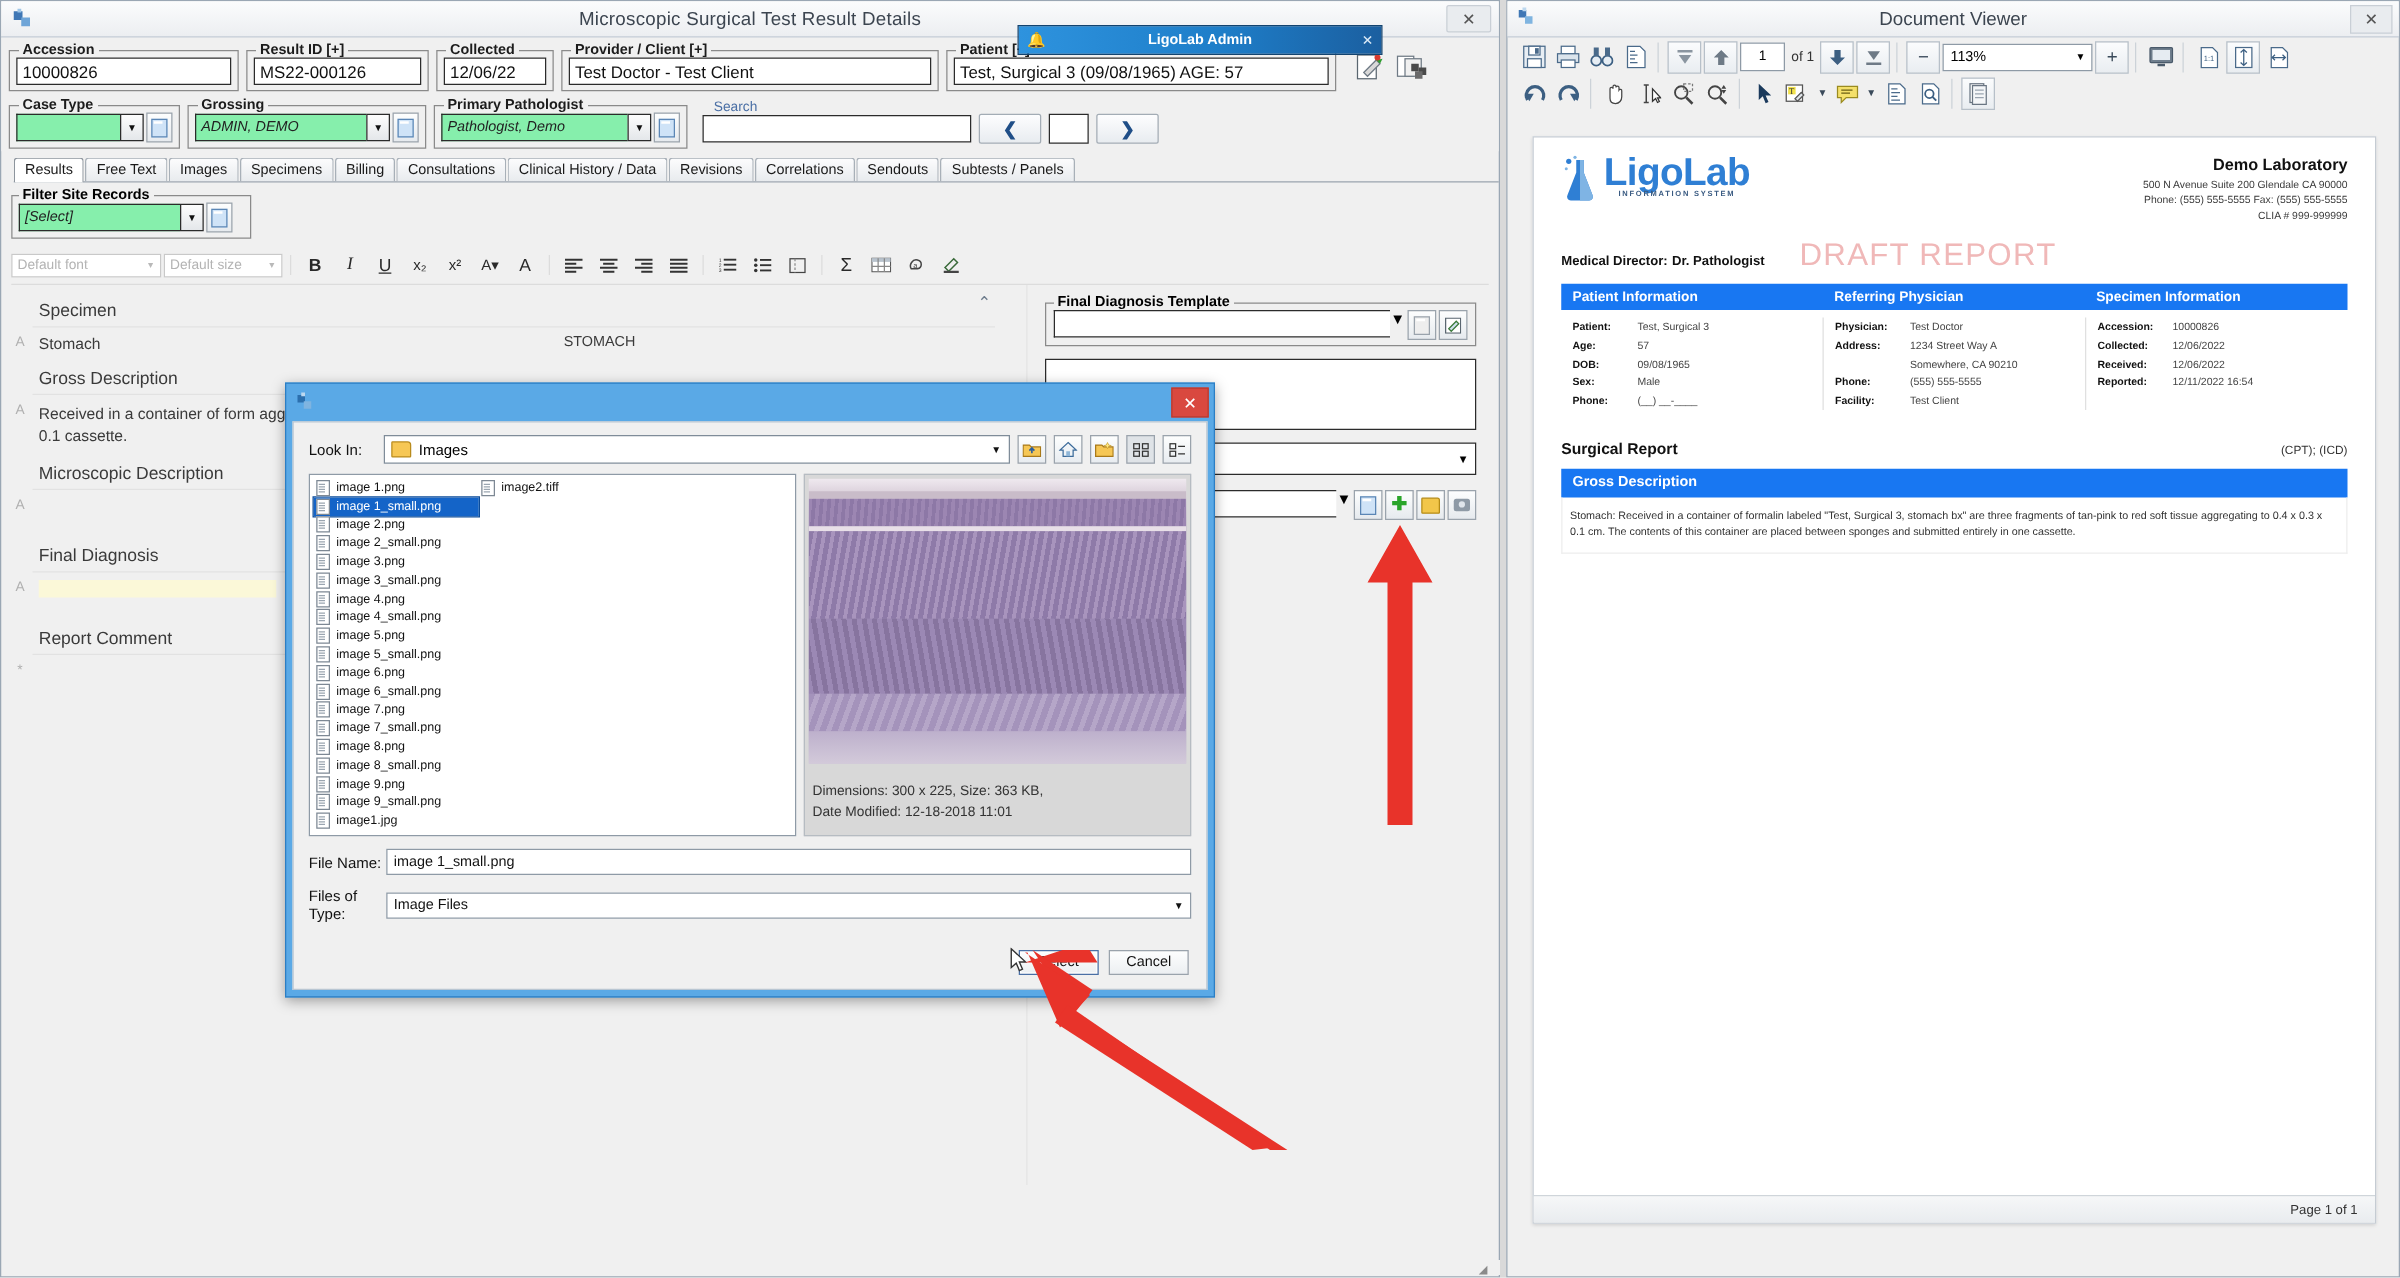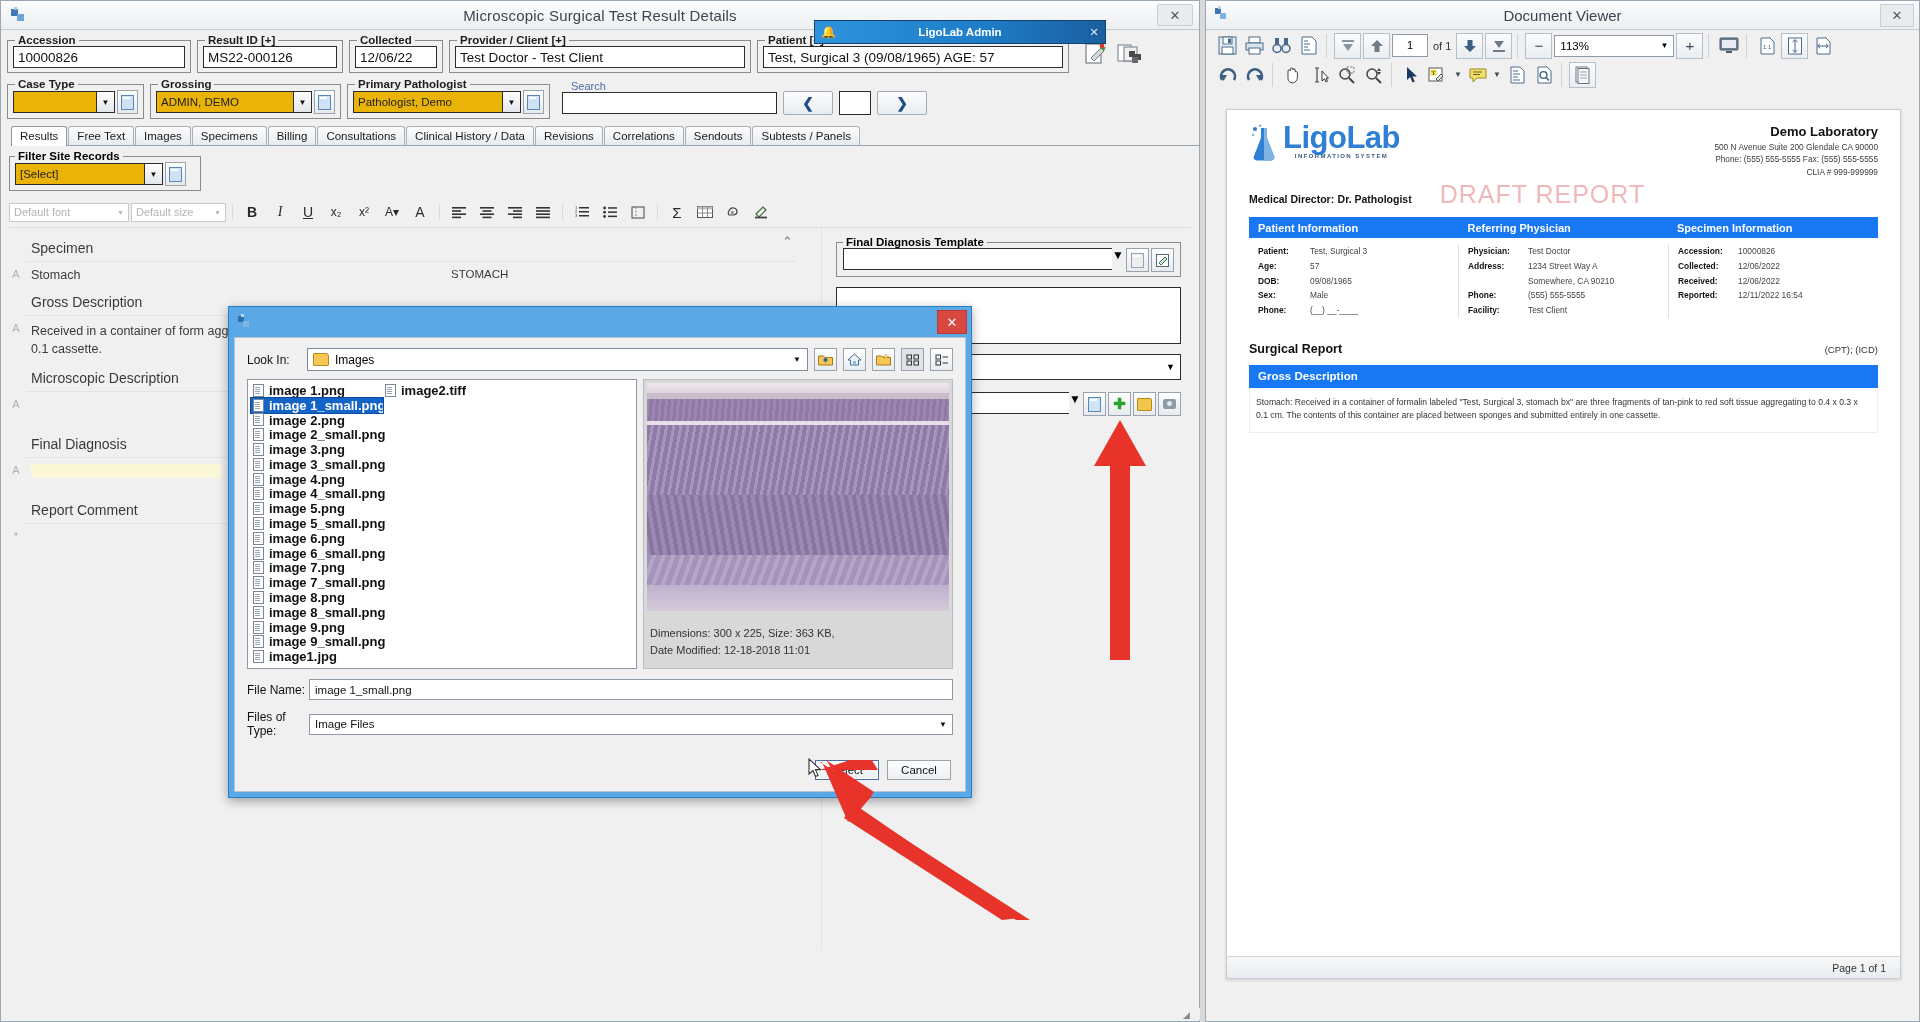--- a/index.html
+++ b/index.html
@@ -42,23 +42,23 @@
   }
   .valbox{
     background:#fff;border:1px solid #2b2b2b;height:22px;line-height:22px;
     padding:0 4px;font-size:13.5px;color:#111;box-sizing:border-box;
     white-space:nowrap;overflow:hidden;
   }
   .combo{
     display:flex;align-items:stretch;height:22px;
   }
   .combo .ci{
-    background:#eab308;border:1px solid #2b2b2b;border-right:none;
+    background:#86efac;border:1px solid #2b2b2b;border-right:none;
     flex:1;line-height:20px;padding:0 4px;font-size:11.5px;color:#222;
-    white-space:nowrap;overflow:hidden;
+    white-space:nowrap;overflow:hidden;font-style:italic;
   }
   .combo .carrow{
     width:17px;border:1px solid #2b2b2b;background:linear-gradient(#fdfdfd,#e4e7ea);
     display:flex;align-items:center;justify-content:center;font-size:8px;color:#111;
   }
   .sidebtn{
     width:19px;height:22px;margin-left:2px;border:1px solid #9aa3ac;
     background:linear-gradient(#fdfefe,#e6eaee);display:flex;align-items:center;justify-content:center;
   }
   .mini-doc{width:11px;height:13px;background:#cfe3f7;border:1px solid #5b86b5;position:relative;}
@@ -192,22 +192,22 @@
     width:23px;height:23px;border:1px solid #9aa3ac;background:linear-gradient(#fdfefe,#e8ecf0);
     display:flex;align-items:center;justify-content:center;box-sizing:border-box;
   }
   .filepane{display:flex;height:290px;}
   .filelist{
     width:390px;background:#fff;border:1px solid #8e9aa6;box-sizing:border-box;
     padding:3px 0 0 3px;display:flex;flex-wrap:wrap;flex-direction:column;
     align-content:flex-start;
   }
   .fitem{
-    display:flex;align-items:center;height:14.8px;width:132px;font-size:13px;color:#111;
-    padding-left:2px;box-sizing:border-box;white-space:nowrap;font-weight:bold;
+    display:flex;align-items:center;height:14.8px;width:132px;font-size:10px;color:#111;
+    padding-left:2px;box-sizing:border-box;white-space:nowrap;
   }
   .fitem.sel{background:#1464c8;color:#fff;outline:1px solid #0b4c9b;}
   .fileicon{
     width:9px;height:11px;border:1px solid #7d8894;background:#fff;margin-right:5px;flex:none;position:relative;
   }
   .fileicon:before{content:"";position:absolute;left:1px;top:2px;width:5px;height:1px;
     box-shadow:0 2px 0 #9aa5b0,0 4px 0 #9aa5b0,0 6px 0 #9aa5b0;background:#9aa5b0;}
   .preview{
     flex:1;margin-left:6px;background:#d8d8d8;border:1px solid #b6bcc2;position:relative;box-sizing:border-box;
   }
@@ -270,21 +270,21 @@
     padding:14px 22px;overflow:hidden;
   }
   .rpt-head{display:flex;justify-content:space-between;align-items:flex-start;}
   .logo-wrap{display:flex;align-items:flex-start;}
   .flask{width:30px;height:38px;position:relative;margin-right:4px;}
   .logotext{font-size:31px;font-weight:bold;color:#2f7fd4;line-height:.92;letter-spacing:-.5px;}
   .logosub{font-size:6px;letter-spacing:1.4px;color:#3a5b82;text-align:center;font-weight:bold;}
   .labinfo{text-align:right;margin-left:30px;}
   .labname{font-size:13px;font-weight:bold;color:#111;margin-bottom:2px;}
   .labline{font-size:8.3px;color:#3a3a3a;line-height:1.5;}
-  .mdrow{display:flex;align-items:baseline;margin-top:2px;position:relative;}
+  .mdrow{display:flex;align-items:baseline;margin-top:12px;position:relative;}
   .mdlabel{font-size:10.5px;font-weight:bold;color:#111;}
   .draft{
     font-size:25px;color:#f0b8b8;letter-spacing:1px;margin-left:28px;font-weight:normal;
   }
   .bluebar{
     background:#1877f2;color:#fff;display:flex;margin-top:8px;height:21px;align-items:center;
   }
   .bluebar .bseg{font-size:11px;font-weight:bold;padding-left:9px;}
   .infogrid{display:flex;border-bottom:0;padding:6px 0 8px 0;}
   .infocol{flex:1;padding-left:9px;box-sizing:border-box;}

